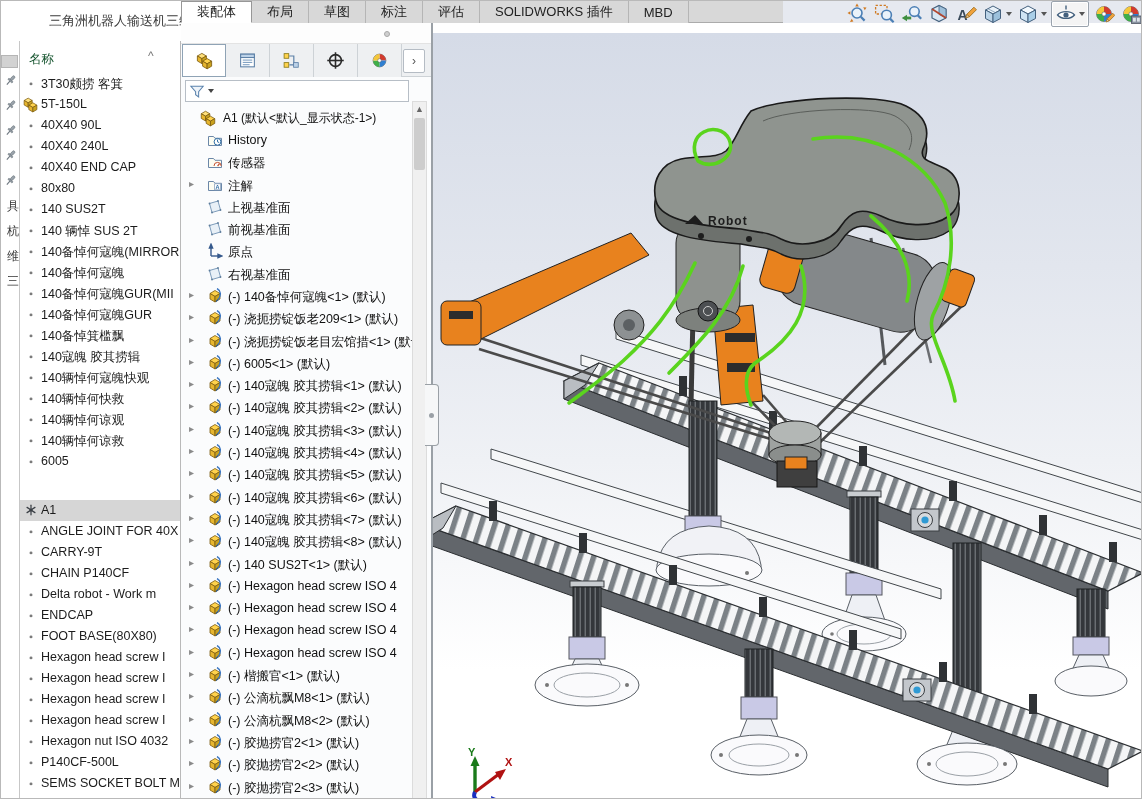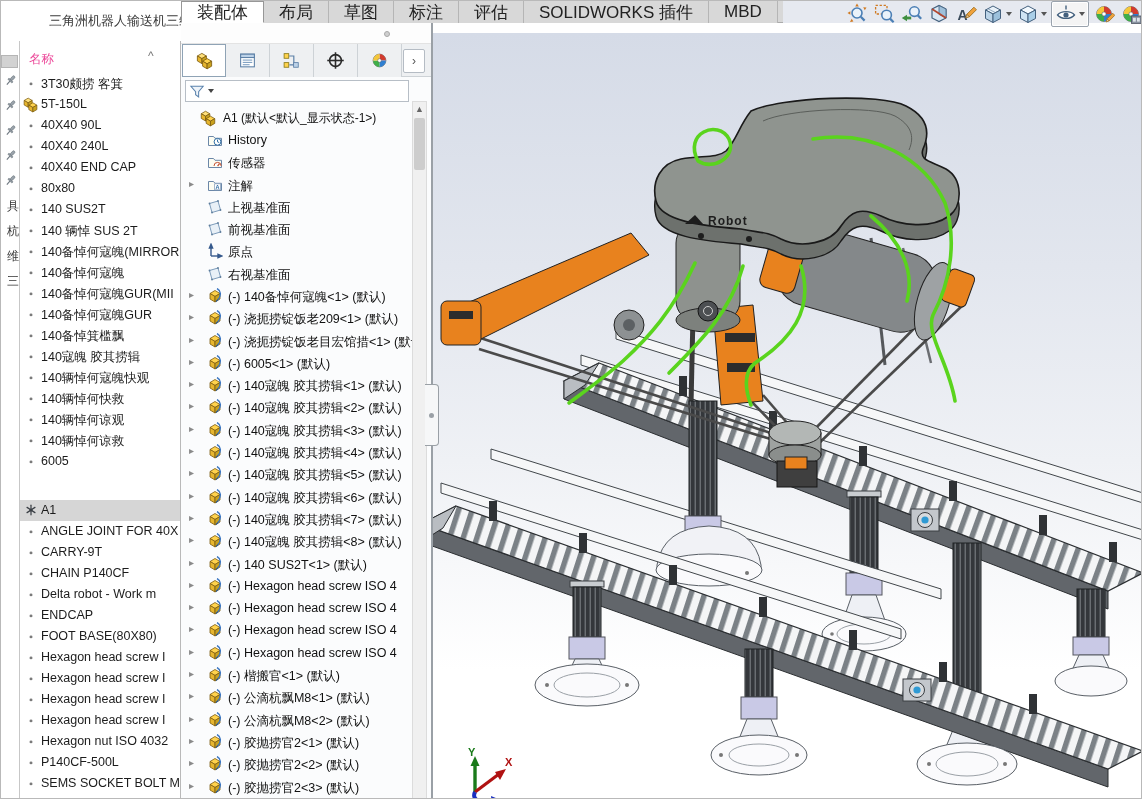--- a/index.html
+++ b/index.html
@@ -6,21 +6,21 @@
   html,body { background:#fff; }
   body { font-family:"Liberation Sans", sans-serif; }
   #app { position:relative; width:1142px; height:799px; overflow:hidden; background:#fff; border:1px solid #b9b9b9; }
 
   
   .titlebar { position:absolute; left:0; top:0; width:180px; height:40px; background:#fff;margin-left:40px; }
   .doc-title { position:absolute; left:8px; top:11px; font-size:13px; color:#3a3a3a; white-space:nowrap; overflow:hidden; width:164px; }
   .doc-chevron { position:absolute; right:4px; top:12px; font-size:12px; color:#888; }
   .cm-strip { position:absolute; left:180px; top:0; width:602px; height:22px; background:#d8d8d8; border-bottom:1px solid #ababab; display:flex; }
   .cm-strip-right { position:absolute; left:782px; top:0; width:360px; height:22px; background:#e6e9f0; }
-  .cmtab { height:22px; padding:0 15px; display:flex; align-items:center; font-size:17px; color:#222; border-right:1px solid #b5b5b5; background:#d8d8d8; cursor:default; white-space:nowrap; }
+  .cmtab { height:22px; padding:0 15px; display:flex; align-items:center; font-size:13px; color:#222; border-right:1px solid #b5b5b5; background:#d8d8d8; cursor:default; white-space:nowrap; }
   .cmtab.active { background:#fff; border:1px solid #979797; border-bottom:1px solid #fff; }
 
   
   .hud { position:absolute; left:845px; top:1px; height:24px; display:flex; align-items:center; gap:3px; z-index:40; }
   .hudbtn { position:relative; display:flex; align-items:center; padding:1px; border-radius:2px; }
   .hudbtn svg { width:22px; height:22px; display:block; }
   .hudcaret { display:none; width:0; height:0; border-left:3.5px solid transparent; border-right:3.5px solid transparent; border-top:4px solid #555; margin-left:2px; }
   .hudbtn.caret .hudcaret { display:inline-block; }
   .hudbtn.boxed { background:#f4f4f4; border:1px solid #9aa3ad; box-shadow:inset 0 0 0 1px #fff; padding:1px 3px; }
 
@@ -30,21 +30,21 @@
   .pinrows { position:absolute; left:0; top:28px; width:19px; }
   .pinrow { height:25px; position:relative; }
   .pinrow svg { width:15px; height:15px; position:absolute; left:2px; top:4px; display:none; }
   .pinrow[data-icon="pin"] svg { display:block; }
   .pinrow .pintxt { display:none; position:absolute; right:1px; top:4px; font-size:12px; color:#333; white-space:nowrap; }
   .pinrow[data-icon="text"] .pintxt { display:block; }
 
   
   .parts-panel { position:absolute; left:19px; top:40px; width:161px; height:759px; background:#fff; border-right:1px solid #b9b9b9; overflow:hidden; }
   .parts-header { position:absolute; left:0; top:8px; width:100%; height:20px; }
-  .parts-header .hlabel { position:absolute; left:9px; top:2px; font-size:12.5px; color:#ec4899; }
+  .parts-header .hlabel { position:absolute; left:9px; top:2px; font-size:12.5px; color:#14532d; }
   .parts-header .collapse { position:absolute; left:128px; top:0; font-size:12px; color:#777; }
   .parts-list { position:absolute; left:0; top:32px; width:161px; }
   .prow { height:21px; position:relative; white-space:nowrap; }
   .prow.selected { background:#d6d6d6;margin-top:28px; }
   .prow .pic { position:absolute; display:none; }
   .prow[data-icon="dot"] .ic-dot { display:block; left:4px; top:3px; width:14px; height:14px; }
   .prow[data-icon="asm"] .ic-asm { display:block; left:2px; top:2px; width:17px; height:17px; }
   .prow[data-icon="a1"] .ic-a1 { display:block; left:4px; top:3px; width:14px; height:14px; }
   .prow .plabel { position:absolute; left:21px; top:3px; font-size:12.5px; color:#1c1c1c; }
 

